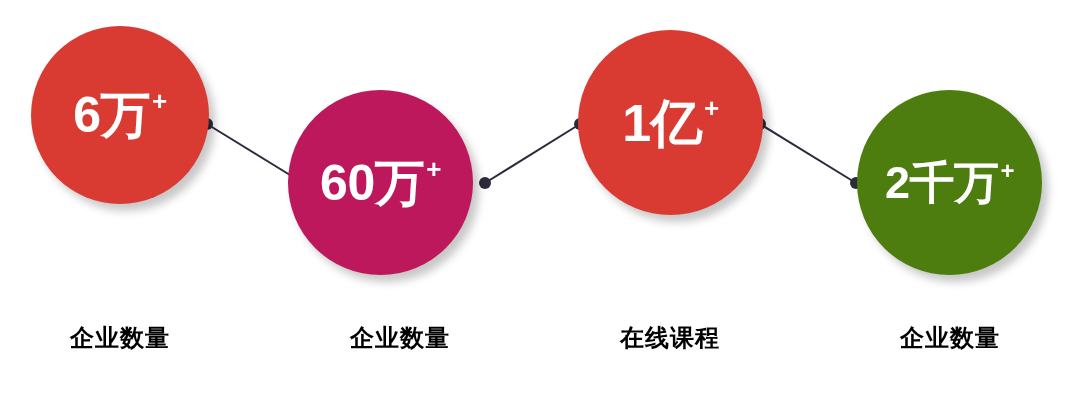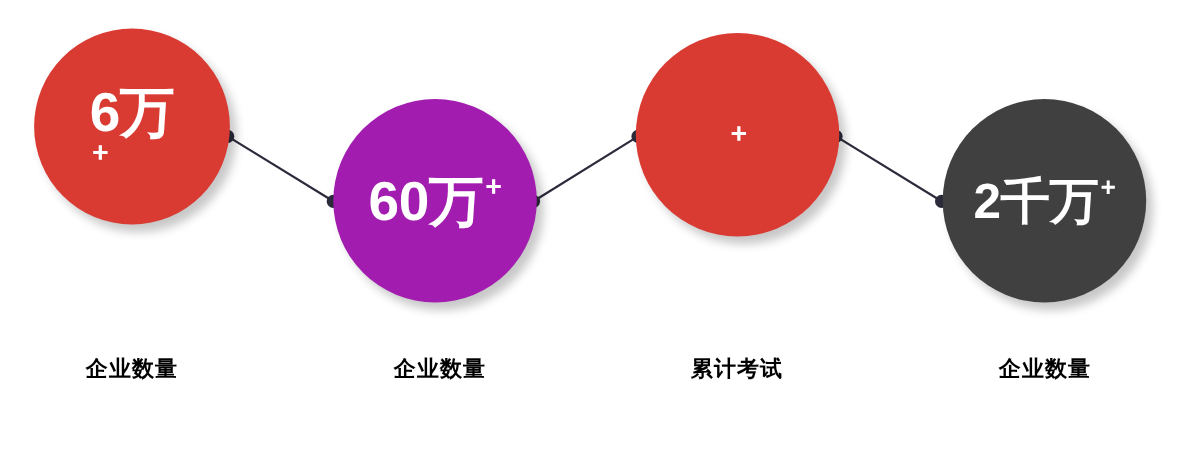--- a/index.html
+++ b/index.html
@@ -52,61 +52,61 @@
     font-weight: bold;
     line-height: 1;
     margin-left: 2px;
     position: relative;
   }
   .node-label {
     position: absolute;
     text-align: center;
     color: #000000;
     font-weight: bold;
-    font-size: 20px;
+    font-size: 24px;
     line-height: 1;
     white-space: nowrap;
     letter-spacing: 1px;
   }
 
   
   #node-1 .bubble {
     left: 31px; top: 26px;
     width: 178px; height: 178px;
     background: #D93B33;
   }
-  #node-1 .bubble-value { font-size: 50px; flex-direction: column; }
+  #node-1 .bubble-value { font-size: 50px; }
   #node-1 .bubble-plus  { font-size: 26px; top: -2px; }
   #node-1 .node-label { left: 20px; top: 326px; width: 200px; }
 
   
   #node-2 .bubble {
-    left: 303px; top: 90px;
+    left: 288px; top: 90px;
     width: 185px; height: 185px;
-    background: #a21caf;
+    background: #be185d;
   }
   #node-2 .bubble-value { font-size: 50px; }
   #node-2 .bubble-plus  { font-size: 26px; top: -2px; }
   #node-2 .node-label { left: 300px; top: 326px; width: 200px; }
 
   
   #node-3 .bubble {
     left: 578px; top: 30px;
     width: 185px; height: 185px;
     background: #D93B33;
   }
   #node-3 .bubble-value { font-size: 52px; }
   #node-3 .bubble-plus  { font-size: 26px; top: -2px; }
   #node-3 .node-label { left: 570px; top: 326px; width: 200px; }
 
   
   #node-4 .bubble {
     left: 857px; top: 90px;
     width: 185px; height: 185px;
-    background: #404040;
+    background: #4d7c0f;
   }
   #node-4 .bubble-value { font-size: 45px; }
   #node-4 .bubble-plus  { font-size: 24px; top: -1px; }
   #node-4 .node-label { left: 850px; top: 326px; width: 200px; }
 </style>
 </head>
 <body>
 
 <div id="infographic">
 
@@ -144,24 +144,25 @@
         <span>60万</span>
           <span class="bubble-plus">+</span>
       </span>
     </div>
     <div class="node-label">企业数量</div>
   </div>
 
   <div class="node" id="node-3">
     <div class="bubble">
       <span class="bubble-value">
+        <span>1亿</span>
           <span class="bubble-plus">+</span>
       </span>
     </div>
-    <div class="node-label">累计考试</div>
+    <div class="node-label">在线课程</div>
   </div>
 
   <div class="node" id="node-4">
     <div class="bubble">
       <span class="bubble-value">
         <span>2千万</span>
           <span class="bubble-plus">+</span>
       </span>
     </div>
     <div class="node-label">企业数量</div>

